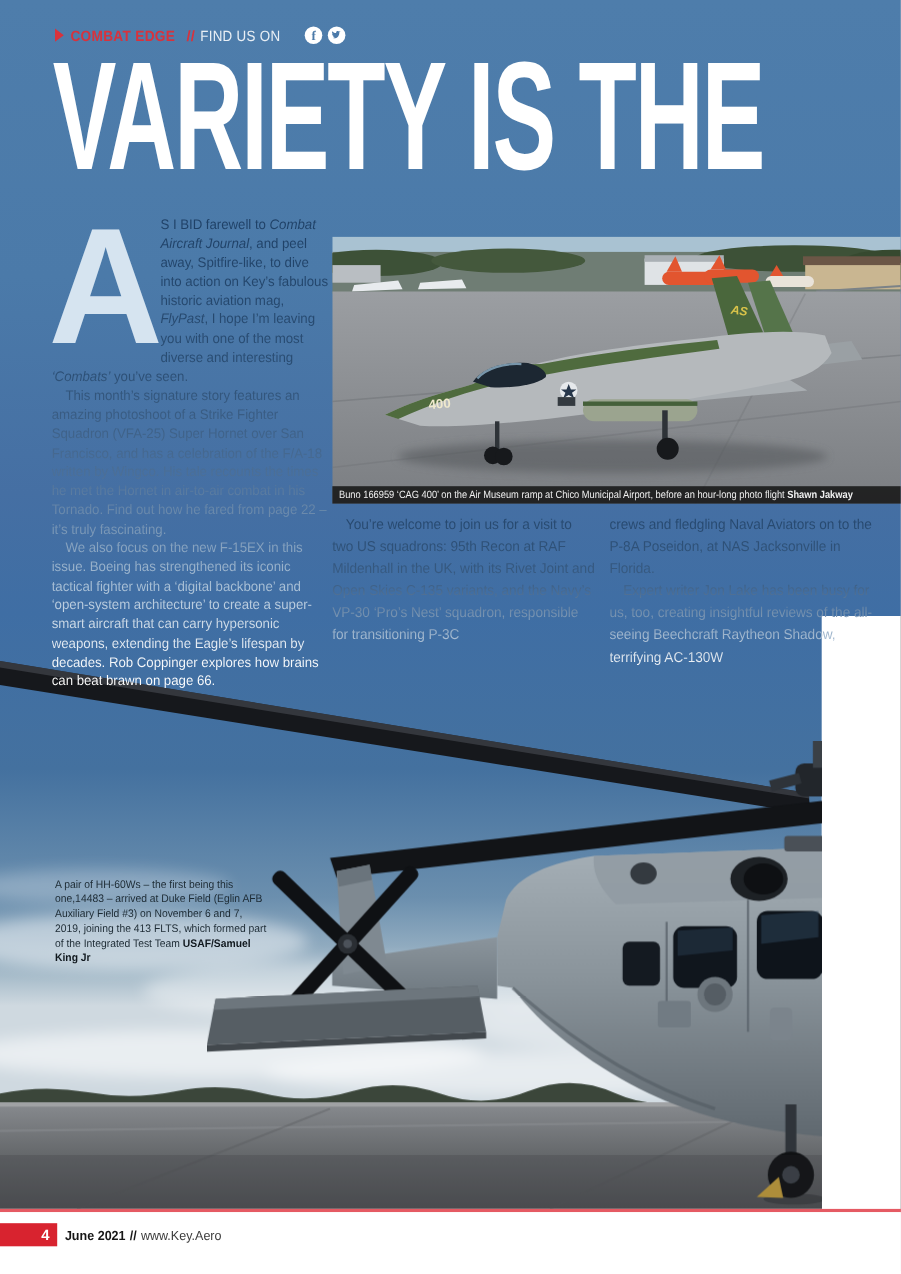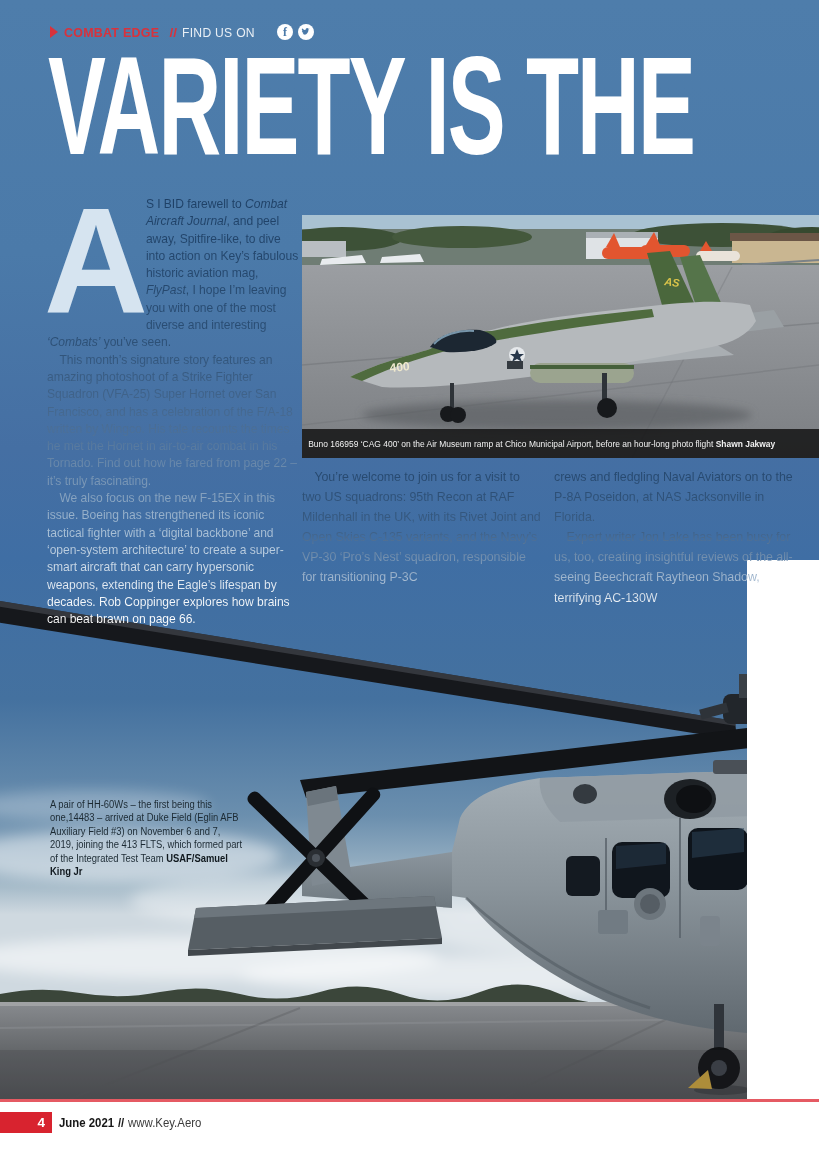--- a/index.html
+++ b/index.html
@@ -34,21 +34,21 @@
   .left-col{position:absolute;left:47px;top:196px;width:263px;transform:scaleX(.96);
       transform-origin:left top;z-index:3;font-size:12.6px;line-height:17.3px;letter-spacing:-.05px;}
   .dropcap{float:left;width:99px;height:121px;margin:4px 7px 0 -3px;font-size:150px;line-height:.8;
       font-weight:700;color:#d6e4f0;}
   .left-col p{margin:0;}
   .pind{text-indent:13px;}
   .it{font-style:italic;}
   
   .hornet-photo{position:absolute;left:302px;top:215px;width:517px;height:243px;overflow:hidden;z-index:2;}
   .hornet-photo svg{position:absolute;left:0;top:0;}
-  .hornet-capbar{position:absolute;left:0;bottom:0;width:517px;height:29px;background:rgba(12,12,12,.8);
+  .hornet-capbar{position:absolute;left:0;bottom:0;width:517px;height:16px;background:rgba(12,12,12,.8);
       display:flex;align-items:center;}
   .hornet-capline{white-space:nowrap;transform:scaleX(.88);transform-origin:left;color:#f1f1f1;
       font-size:9.6px;padding-left:7px;}
   .cap-credit{font-weight:700;}
   
   .cols{position:absolute;left:302px;top:467px;width:514px;display:flex;gap:14px;
       transform:scaleX(.955);transform-origin:left top;z-index:3;font-size:13px;line-height:20.1px;letter-spacing:-.05px;}
   .col{width:250px;}
   .cols p{margin:0;}
   

